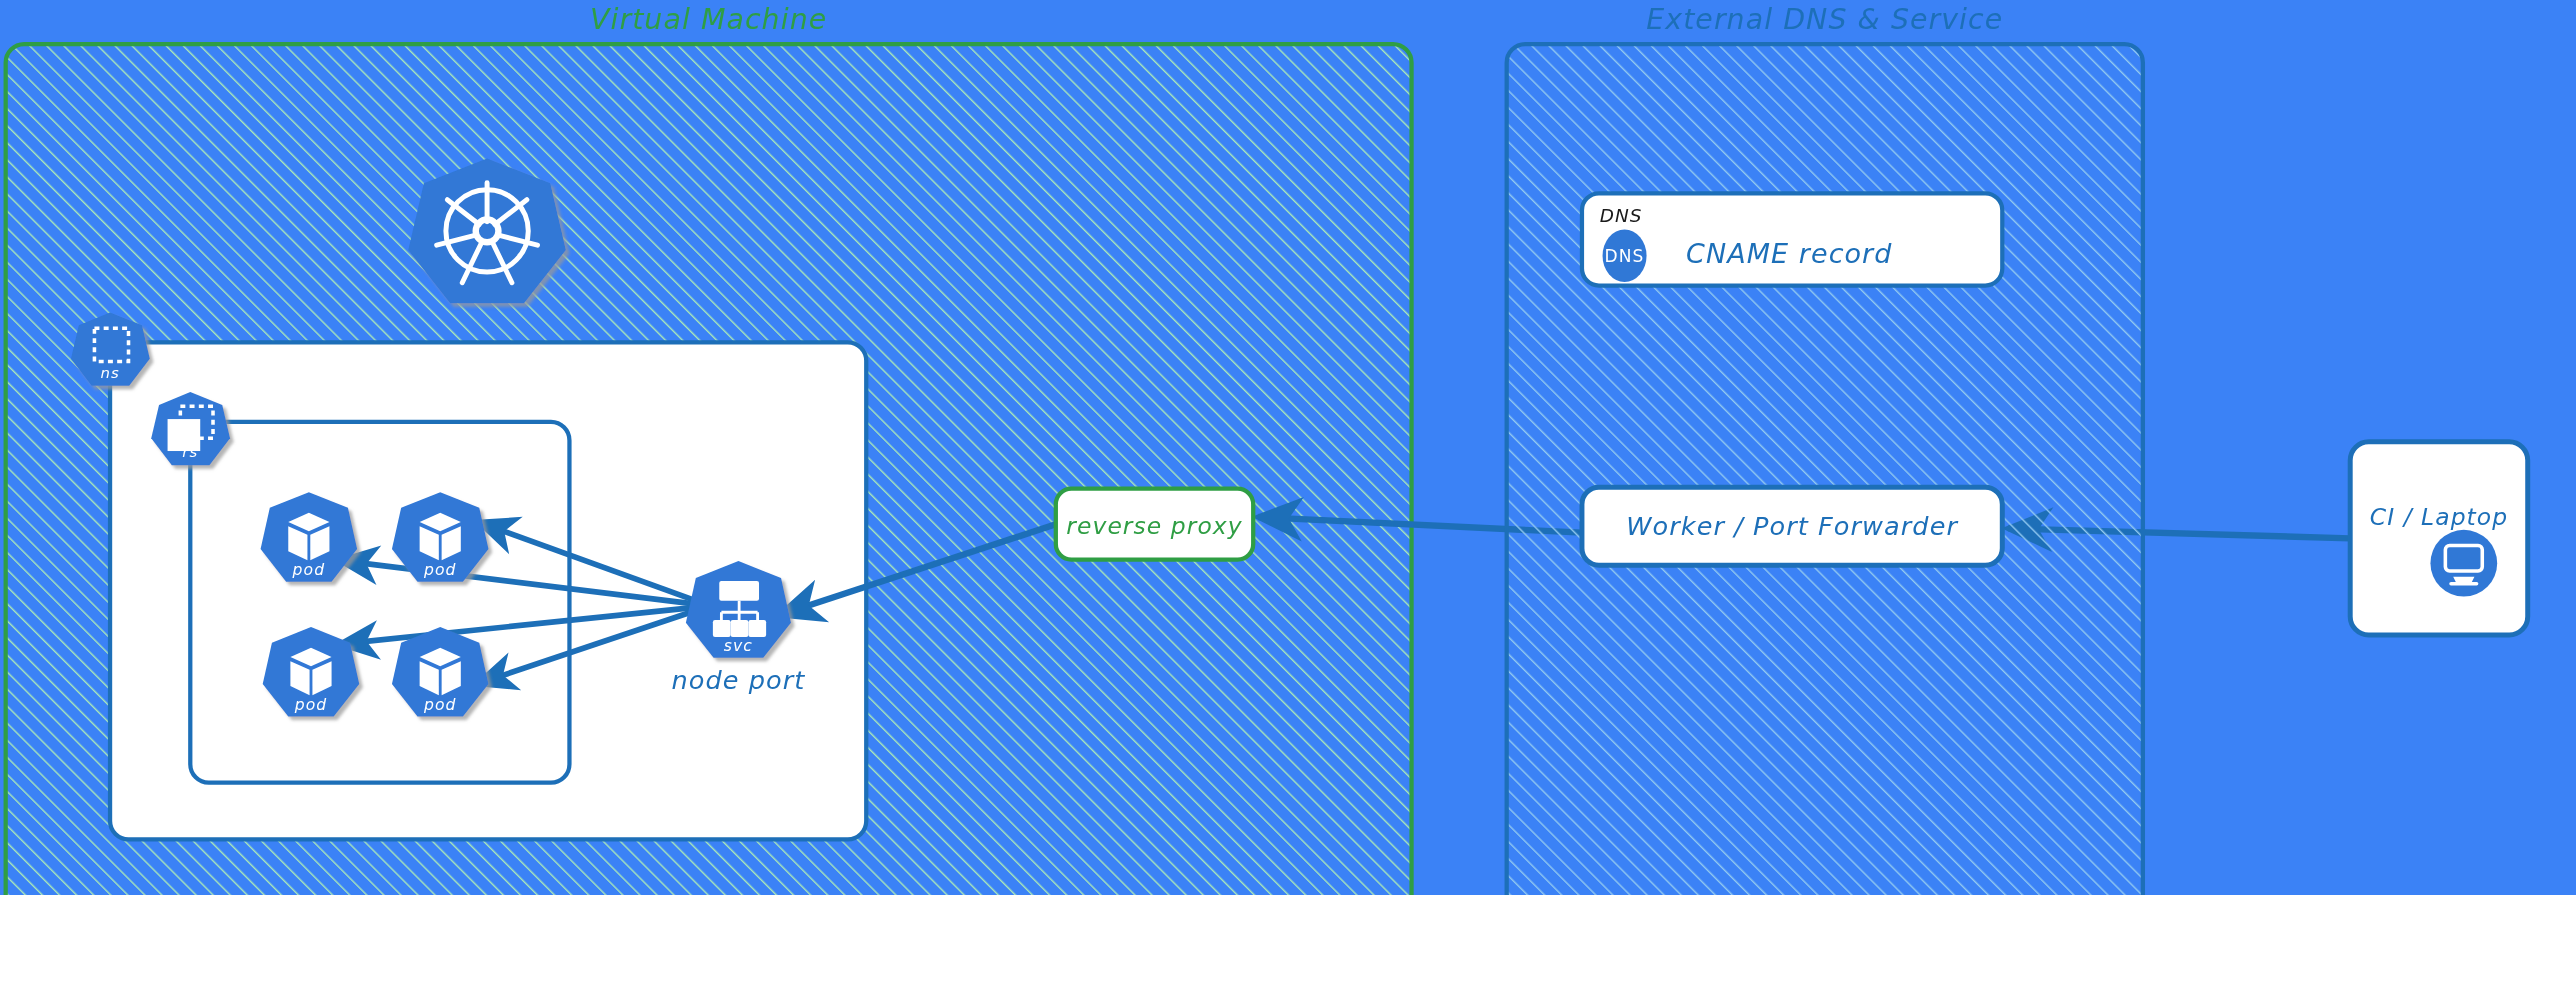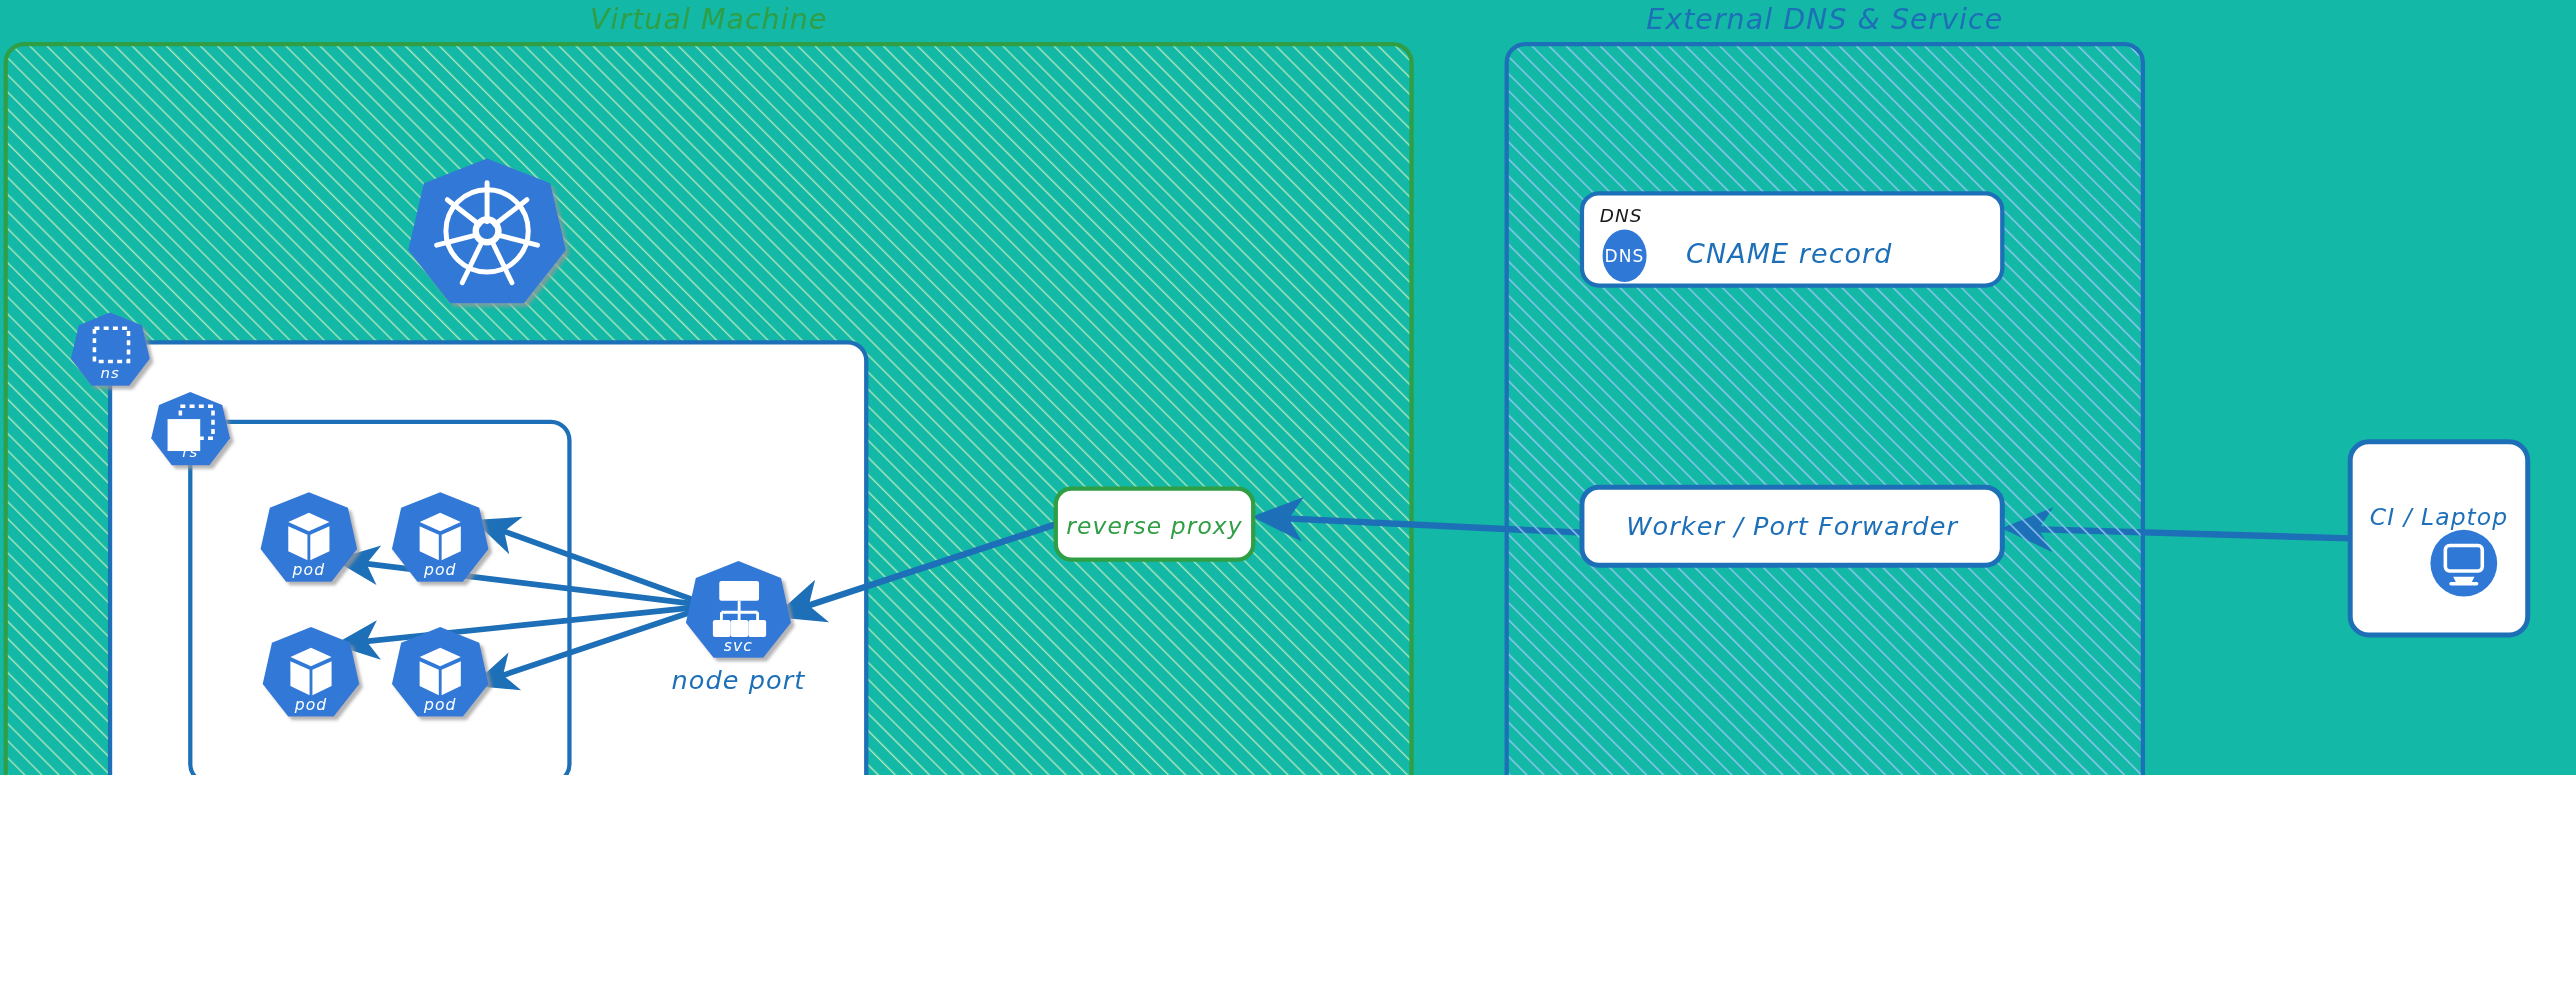--- a/index.html
+++ b/index.html
@@ -6,22 +6,22 @@
     margin: 0;
     padding: 0;
     background: #ffffff;
   }
   body {
     font-family: "DejaVu Sans", sans-serif;
   }
   #canvas {
     position: relative;
     width: 2576px;
-    height: 775px;
-    background: #14b8a6;
+    height: 895px;
+    background: #3b82f6;
     overflow: hidden;
   }
   .layer {
     position: absolute;
     left: 0;
     top: 0;
     width: 2576px;
     height: 983px;
   }
   svg text {

